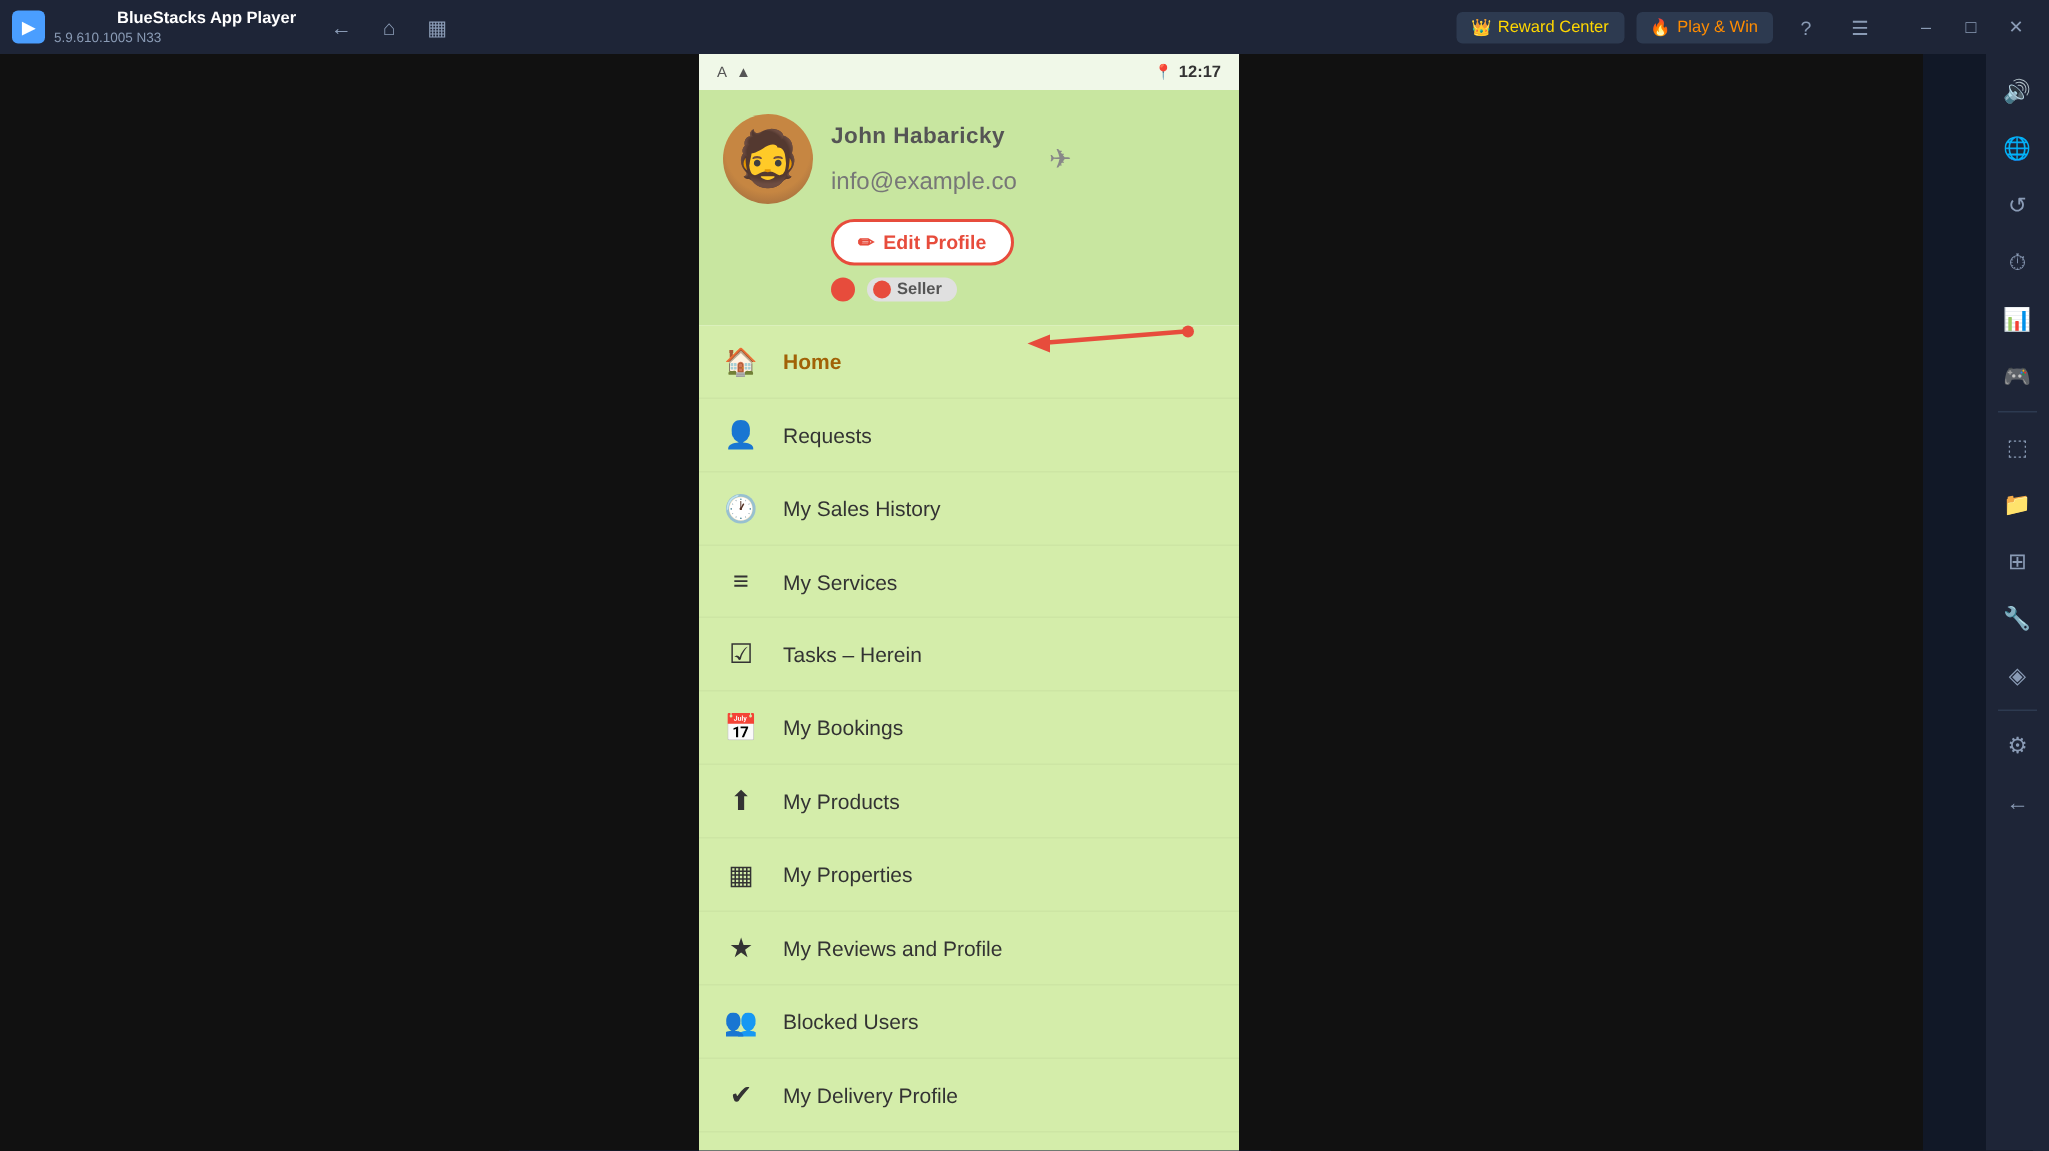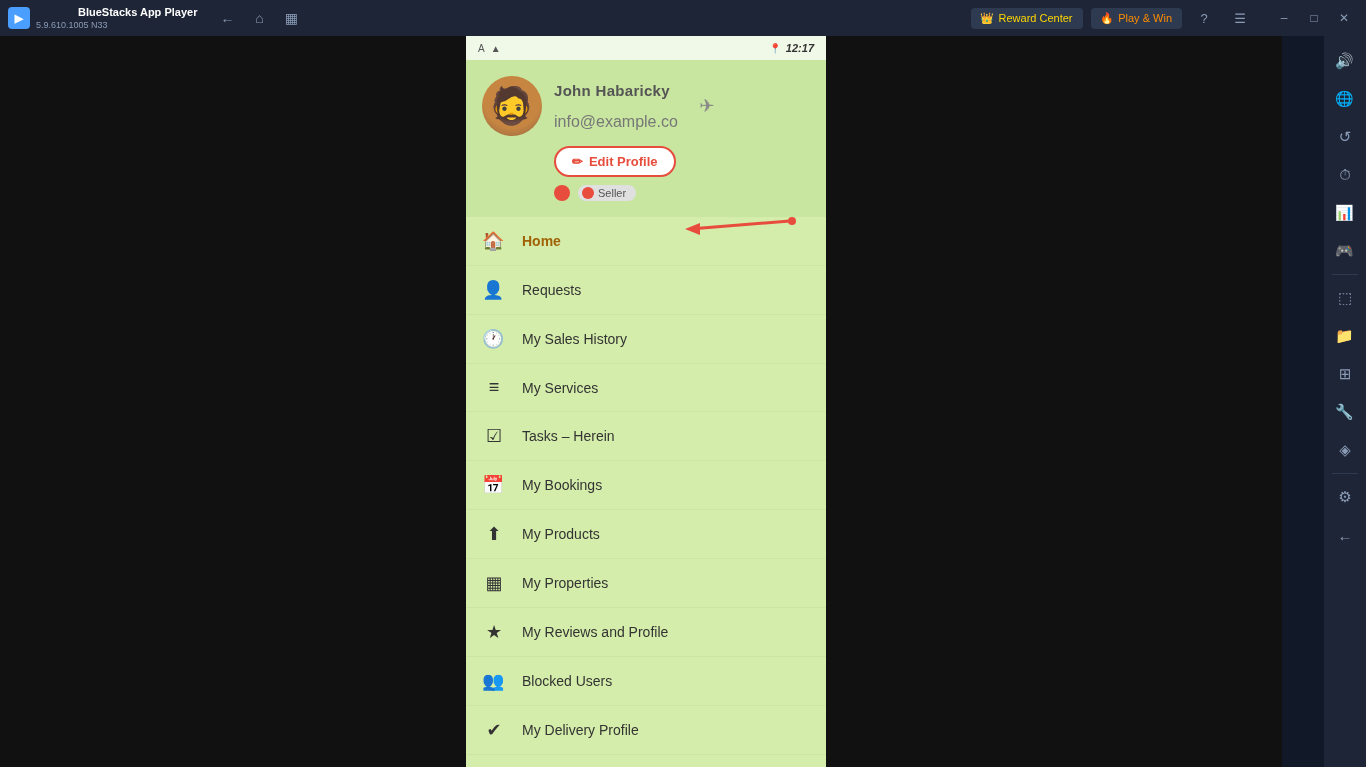--- a/index.html
+++ b/index.html
@@ -173,21 +173,21 @@
       color: #333;
     }
     .status-left {
       display: flex; align-items: center; gap: 6px;
     }
     .status-icons {
       display: flex; align-items: center; gap: 4px;
       font-size: 10px; color: #555;
     }
     .status-time {
-      font-size: 11px; font-weight: 600; color: #333; font-style: italic;
+      font-size: 11px; font-weight: 600; color: #333;
     }
 
     
     .profile-section {
       background: #c8e6a0;
       padding: 16px;
       display: flex;
       flex-direction: column;
       align-items: flex-start;
     }
@@ -260,21 +260,21 @@
       width: 16px; height: 16px;
       background: #e74c3c;
       border-radius: 50%;
     }
     .seller-toggle {
       background: #e0e0e0;
       border-radius: 12px;
       padding: 2px 10px 2px 4px;
       font-size: 11px;
       color: #555;
-      font-weight: 400;
+      font-weight: 700;
       display: flex; align-items: center; gap: 4px;
       border: none;
       cursor: pointer;
     }
     .toggle-dot {
       width: 12px; height: 12px;
       background: #e74c3c;
       border-radius: 50%;
     }
 

